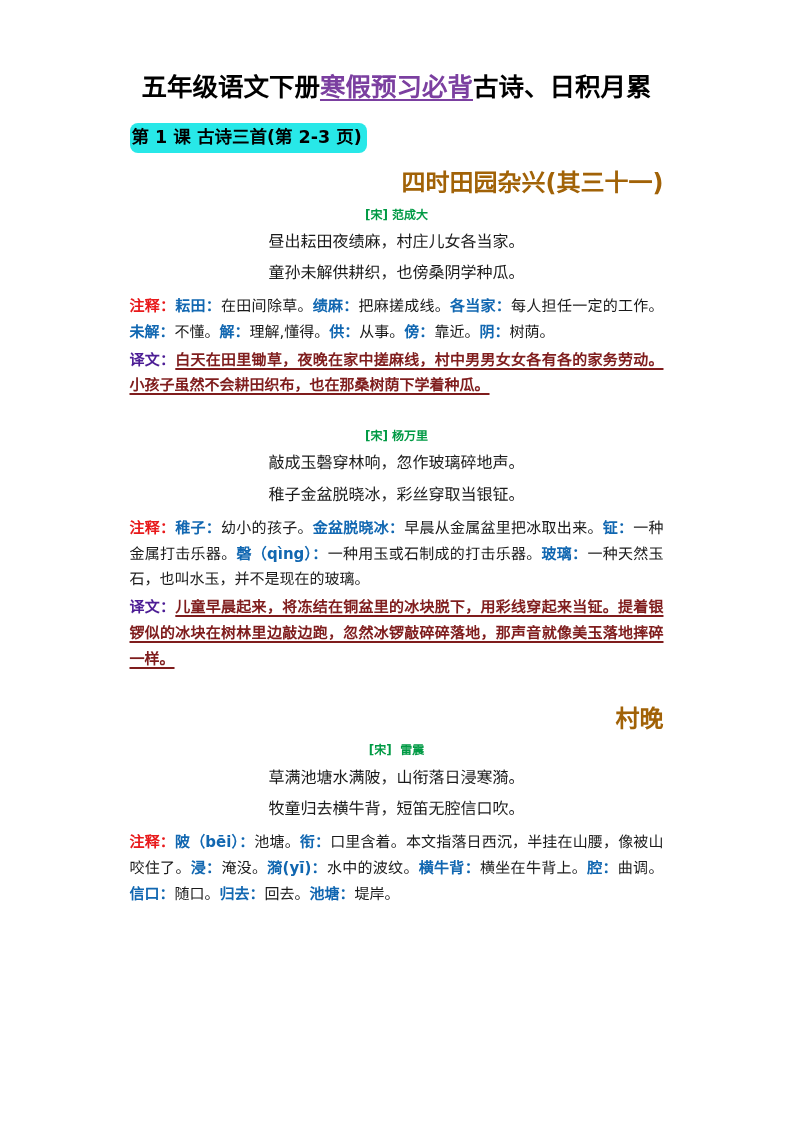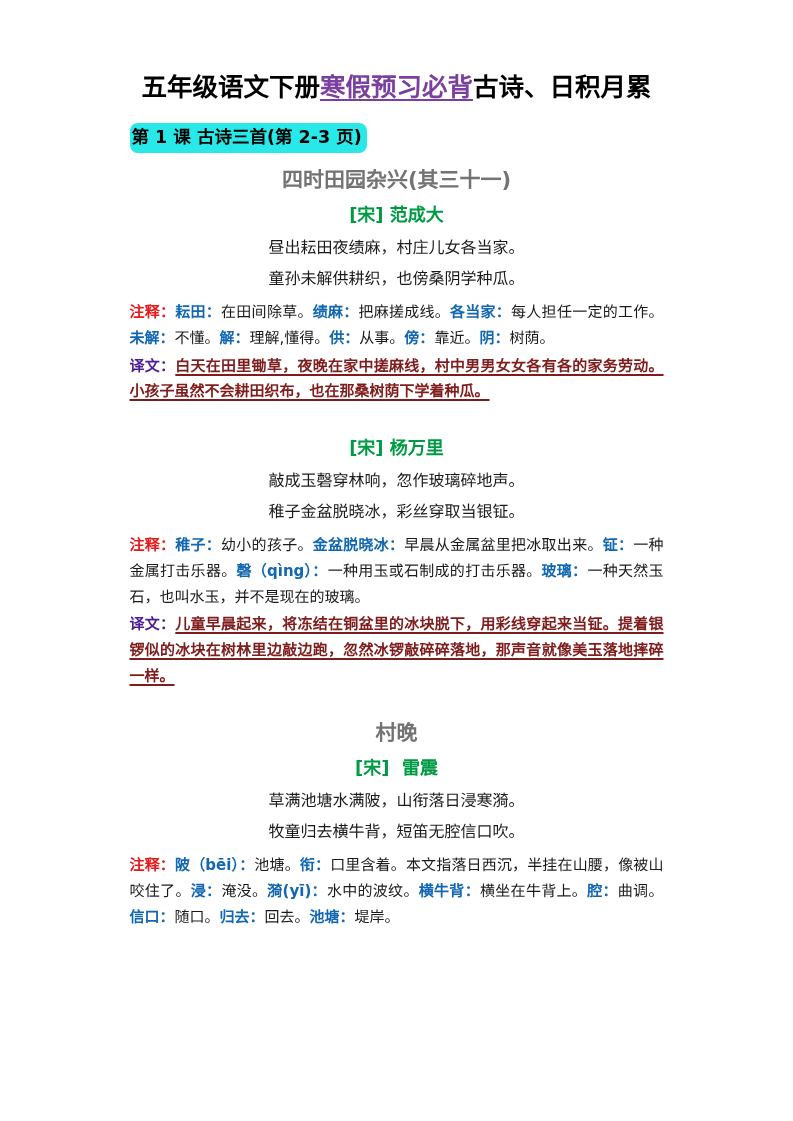--- a/index.html
+++ b/index.html
@@ -52,32 +52,32 @@
     line-height: 1.55;
     padding: 1px 5px 2px 2px;
     margin-top: 20px;
     white-space: nowrap;
     border-radius: 8px;
   }
 
   
   .poem { margin-top: 10px; }
   .poem-title {
-    text-align: center;
-    color: #737373;
+    text-align: right;
+    color: #a16207;
     font-weight: bold;
-    font-size: 21px;
+    font-size: 24px;
     line-height: 1.7;
     margin: 0;
   }
   .poem-author {
     text-align: center;
     color: #009A44;
     font-weight: bold;
-    font-size: 18px;
+    font-size: 12px;
     line-height: 1.85;
     margin: 0;
     white-space: pre;
   }
   .poem-line {
     text-align: center;
     color: #1a1a1a;
     font-size: 16px;
     font-weight: normal;
     line-height: 1.95;

